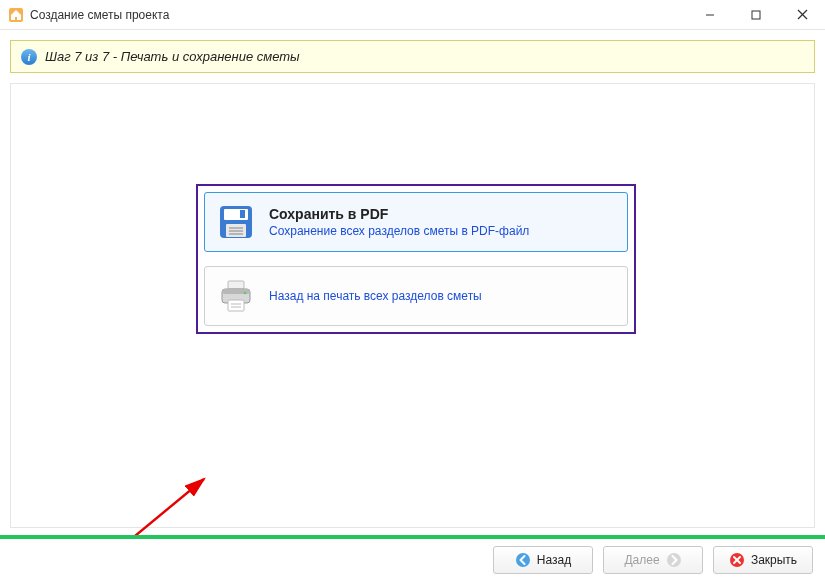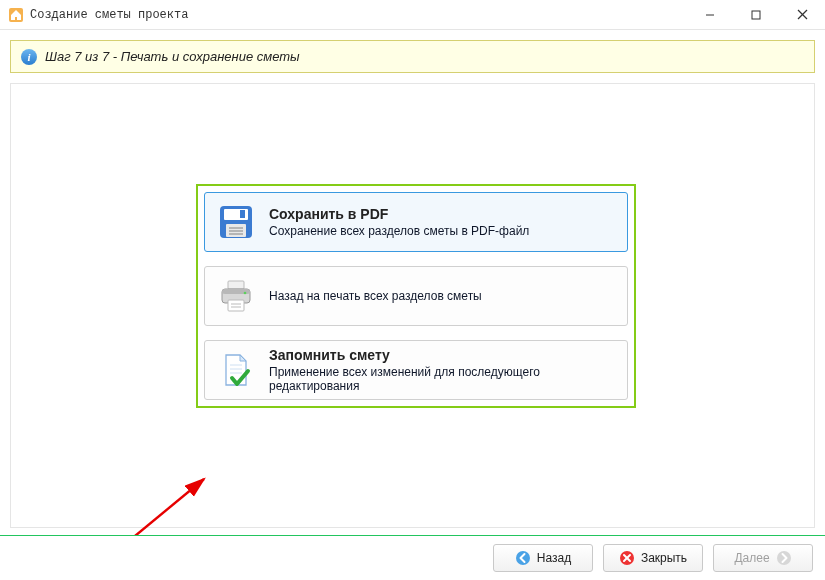--- a/index.html
+++ b/index.html
@@ -1,45 +1,45 @@
 <!DOCTYPE html>
 <html><head>
 <meta charset="utf-8">
 <style>
   * { box-sizing: border-box; margin: 0; padding: 0; }
   body { font-family: "Segoe UI", Tahoma, sans-serif; font-size: 12px; background: #fff; width: 825px; height: 580px; overflow: hidden; position: relative; }
   
   .titlebar { height: 30px; display: flex; align-items: center; padding: 0 0 0 8px; background: #fff; border-bottom: 1px solid #e5e5e5; }
   .title-icon { width: 16px; height: 16px; margin-right: 6px; display: inline-flex; }
-  .title-text { color: #333; font-size: 12px; flex: 1; font-family: Liberation Mono, monospace; }
+  .title-text { color: #333; font-size: 12px; flex: 1; }
   .win-controls { display: flex; height: 100%; }
   .win-btn { width: 46px; height: 100%; display: flex; align-items: center; justify-content: center; cursor: pointer; }
   .win-btn svg { display: block; }
   
   .content-wrap { padding: 10px 10px 0 10px; }
   
   .info-bar { background: #ffffe5; border: 1px solid #d5d071; height: 33px; display: flex; align-items: center; padding: 0 10px; }
   .info-icon { width: 16px; height: 16px; margin-right: 8px; border-radius: 50%; background: linear-gradient(#6bb6f0,#2a7ecf); display: flex; align-items: center; justify-content: center; color: #fff; font-weight: bold; font-family: Georgia, serif; font-style: italic; font-size: 11px; }
   .info-text { font-size: 13px; color: #222; font-style: italic; }
   
   .main-panel { border: 1px solid #e5e5e5; height: 445px; margin-top: 10px; position: relative; background: #fff; }
   
-  .option-box { position: absolute; left: 185px; top: 100px; width: 440px; border: 2px solid #84cc16; padding: 6px; }
+  .option-box { position: absolute; left: 185px; top: 100px; width: 440px; border: 2px solid #4c1d95; padding: 6px; }
   
   .opt-card { border: 1px solid #d0d0d0; border-radius: 3px; height: 60px; display: flex; align-items: center; padding: 0 12px; margin-bottom: 14px; cursor: pointer; background: #fdfdfd; }
   .opt-card:last-child { margin-bottom: 0; }
   .opt-card.first-hover { border-color: #3a99e0; background: #f2f8fd; }
   .opt-ico { width: 38px; height: 38px; flex-shrink: 0; margin-right: 14px; display: flex; align-items: center; justify-content: center; }
   .opt-txt { display: flex; flex-direction: column; }
   .opt-title { font-weight: bold; font-size: 14px; color: #222; margin-bottom: 2px; }
-  .opt-desc { font-size: 12px; color: #0f172a; }
+  .opt-desc { font-size: 12px; color: #1d4ed8; }
   
   .arrow-annotation { position: absolute; left: 70px; top: 383px; pointer-events: none; }
   
-  .footer { position: absolute; bottom: 0; left: 0; right: 0; height: 45px; border-top: 1px solid #22c55e; display: flex; align-items: center; justify-content: flex-end; padding: 0 12px; gap: 10px; background: #fff; }
+  .footer { position: absolute; bottom: 0; left: 0; right: 0; height: 45px; border-top: 4px solid #22c55e; display: flex; align-items: center; justify-content: flex-end; padding: 0 12px; gap: 10px; background: #fff; }
   .btn { height: 28px; min-width: 100px; border: 1px solid #c9c9c9; border-radius: 3px; background: linear-gradient(#ffffff,#f1f1f1); display: flex; align-items: center; justify-content: center; gap: 6px; font-size: 12px; cursor: pointer; padding: 0 14px; color: #222; }
   .btn.disabled { color: #a0a0a0; cursor: default; }
   .btn-ico { width: 16px; height: 16px; display: inline-flex; align-items: center; justify-content: center; }
 </style>
 </head>
 <body>
 
 <div class="titlebar">
   <span class="title-icon">
     <svg viewBox="0 0 16 16" width="16" height="16">
@@ -106,36 +106,20 @@
             <rect x="10" y="22" width="16" height="11" rx="1" fill="#fff" stroke="#bbb"></rect>
             <line x1="13" y1="26" x2="23" y2="26" stroke="#bbb"></line>
             <line x1="13" y1="29" x2="23" y2="29" stroke="#bbb"></line>
           </svg>
         </span>
         <div class="opt-txt">
           <span class="opt-desc">Назад на печать всех разделов сметы</span>
         </div>
       </div>
 
-      <div class="opt-card">
-        <span class="opt-ico">
-          <svg viewBox="0 0 36 36" width="36" height="36">
-            <path d="M8 3 L22 3 L28 9 L28 33 L8 33 Z" fill="#fff" stroke="#8ab3e0" stroke-width="1.3"></path>
-            <path d="M22 3 L22 9 L28 9 Z" fill="#d7e8fb" stroke="#8ab3e0" stroke-width="1"></path>
-            <line x1="12" y1="13" x2="24" y2="13" stroke="#cfe0f2"></line>
-            <line x1="12" y1="17" x2="24" y2="17" stroke="#cfe0f2"></line>
-            <line x1="12" y1="21" x2="24" y2="21" stroke="#cfe0f2"></line>
-            <path d="M14 26 L19 32 L30 19" fill="none" stroke="#2faa3b" stroke-width="4" stroke-linecap="round" stroke-linejoin="round"></path>
-          </svg>
-        </span>
-        <div class="opt-txt">
-          <span class="opt-title">Запомнить смету</span>
-          <span class="opt-desc">Применение всех изменений для последующего редактирования</span>
-        </div>
-      </div>
 
     </div>
 
     <svg class="arrow-annotation" width="140" height="120">
        <defs>
          <marker id="ah" markerWidth="10" markerHeight="10" refX="8" refY="3" orient="auto">
            <path d="M0,0 L9,3 L0,6 Z" fill="#e60000"></path>
          </marker>
        </defs>
        <line x1="14" y1="102" x2="123" y2="12" stroke="#e60000" stroke-width="2.4" marker-end="url(#ah)"></line>
@@ -146,32 +130,32 @@
 <div class="footer">
   <div class="btn">
     <span class="btn-ico">
       <svg viewBox="0 0 16 16" width="16" height="16">
           <circle cx="8" cy="8" r="7" fill="#4aa2e6"></circle>
           <path d="M9.5 4 L5.5 8 L9.5 12" fill="none" stroke="#fff" stroke-width="2" stroke-linecap="round" stroke-linejoin="round"></path>
         </svg>
     </span>
     <span>Назад</span>
   </div>
+  <div class="btn disabled">
+    <span>Далее</span>
+    <span class="btn-ico">
+      <svg viewBox="0 0 16 16" width="16" height="16">
+          <circle cx="8" cy="8" r="7" fill="#d7d7d7"></circle>
+          <path d="M6.5 4 L10.5 8 L6.5 12" fill="none" stroke="#fff" stroke-width="2" stroke-linecap="round" stroke-linejoin="round"></path>
+        </svg>
+    </span>
+  </div>
   <div class="btn">
     <span class="btn-ico">
       <svg viewBox="0 0 16 16" width="16" height="16">
           <circle cx="8" cy="8" r="7" fill="#e33"></circle>
           <line x1="5" y1="5" x2="11" y2="11" stroke="#fff" stroke-width="2" stroke-linecap="round"></line>
           <line x1="11" y1="5" x2="5" y2="11" stroke="#fff" stroke-width="2" stroke-linecap="round"></line>
         </svg>
     </span>
     <span>Закрыть</span>
   </div>
-  <div class="btn disabled">
-    <span>Далее</span>
-    <span class="btn-ico">
-      <svg viewBox="0 0 16 16" width="16" height="16">
-          <circle cx="8" cy="8" r="7" fill="#d7d7d7"></circle>
-          <path d="M6.5 4 L10.5 8 L6.5 12" fill="none" stroke="#fff" stroke-width="2" stroke-linecap="round" stroke-linejoin="round"></path>
-        </svg>
-    </span>
-  </div>
 </div>
 
 </body></html>

